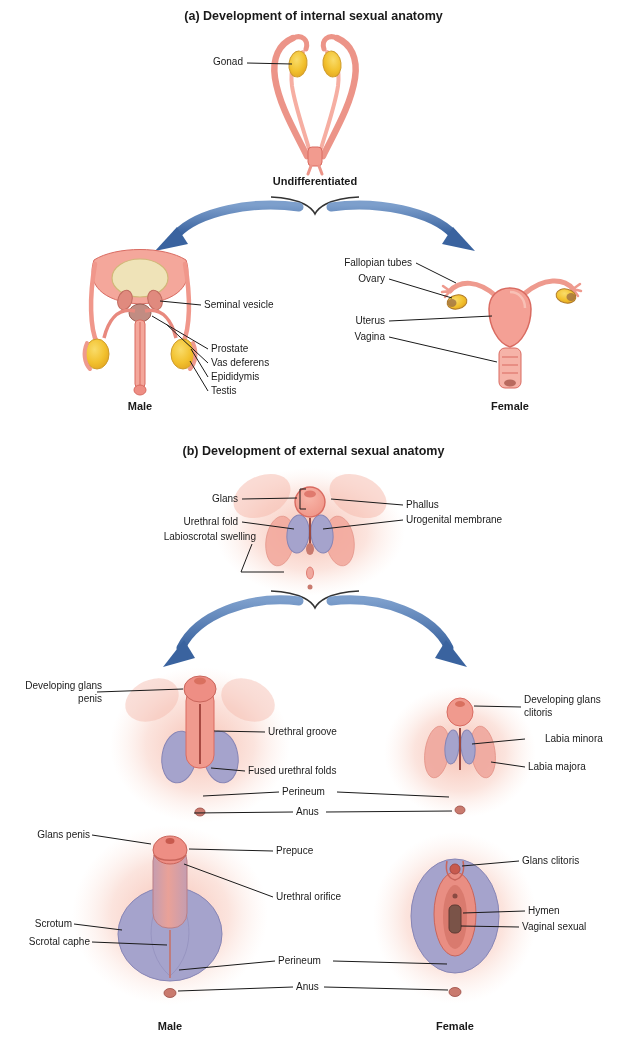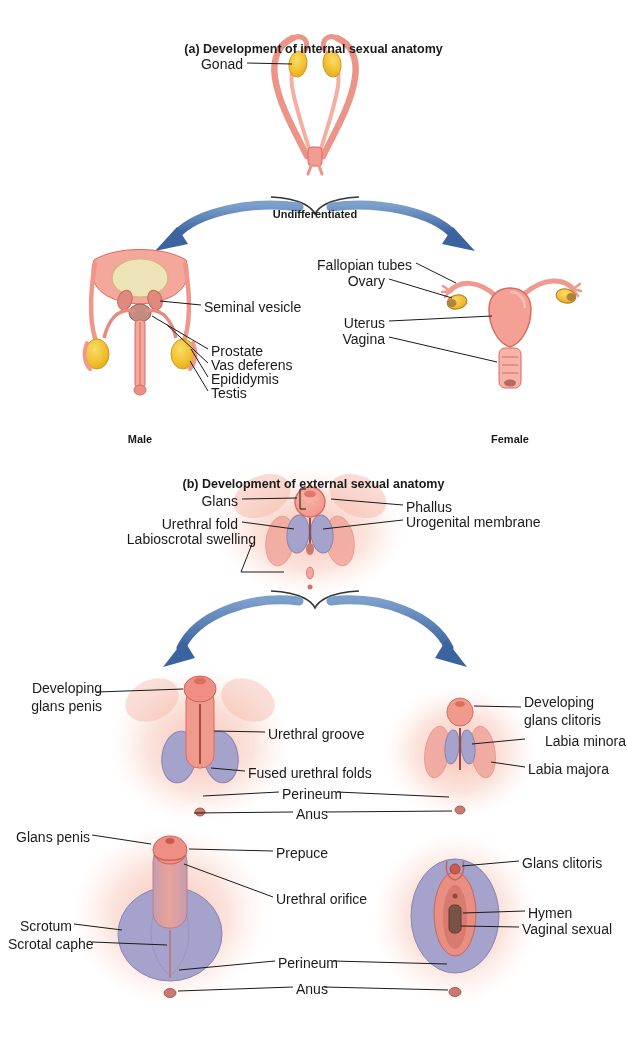--- a/index.html
+++ b/index.html
@@ -1,21 +1,21 @@
 <!DOCTYPE html>
 <html><head>
 <meta charset="utf-8">
 <style>
   * { margin:0; padding:0; box-sizing:border-box; }
   html,body { background:#ffffff; font-family:"Liberation Sans", sans-serif; }
   #stage { position:relative; width:627px; height:1039px; background:#fff; overflow:hidden; }
   #art { position:absolute; left:0; top:0; }
-  .lbl { position:absolute; font-size:14px; line-height:1.28; color:#1a1a1a; white-space:nowrap; }
+  .lbl { position:absolute; font-size:10px; line-height:1.28; color:#1a1a1a; white-space:nowrap; }
   .r { text-align:right; }
-  .c { text-align:center;margin-top:33px; }
+  .c { text-align:center; }
   .b { font-weight:bold; font-size:11px; }
   .t { font-weight:bold; font-size:12.5px; }
   .wrap { white-space:normal; }
 </style>
 </head>
 <body>
 
 <div id="stage">
 
 <svg id="art" width="627" height="1039" viewBox="0 0 627 1039" xmlns="http://www.w3.org/2000/svg">

